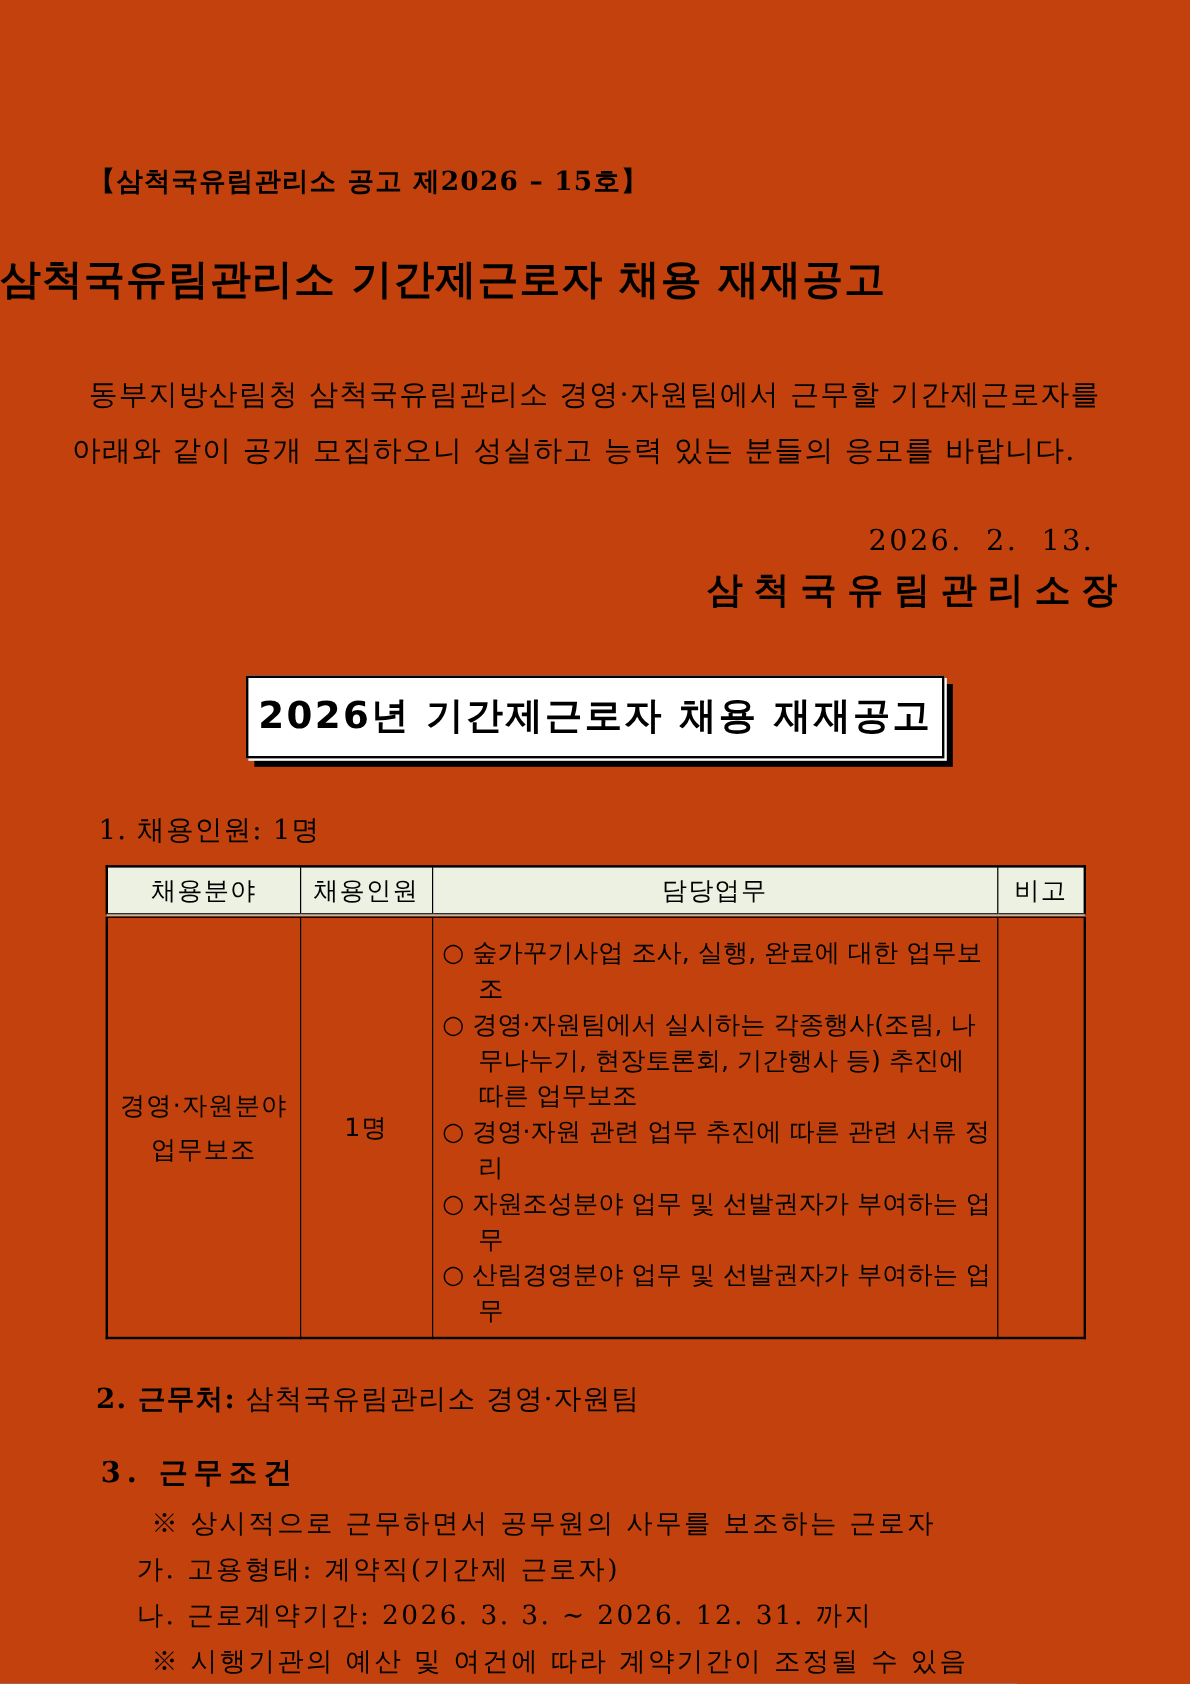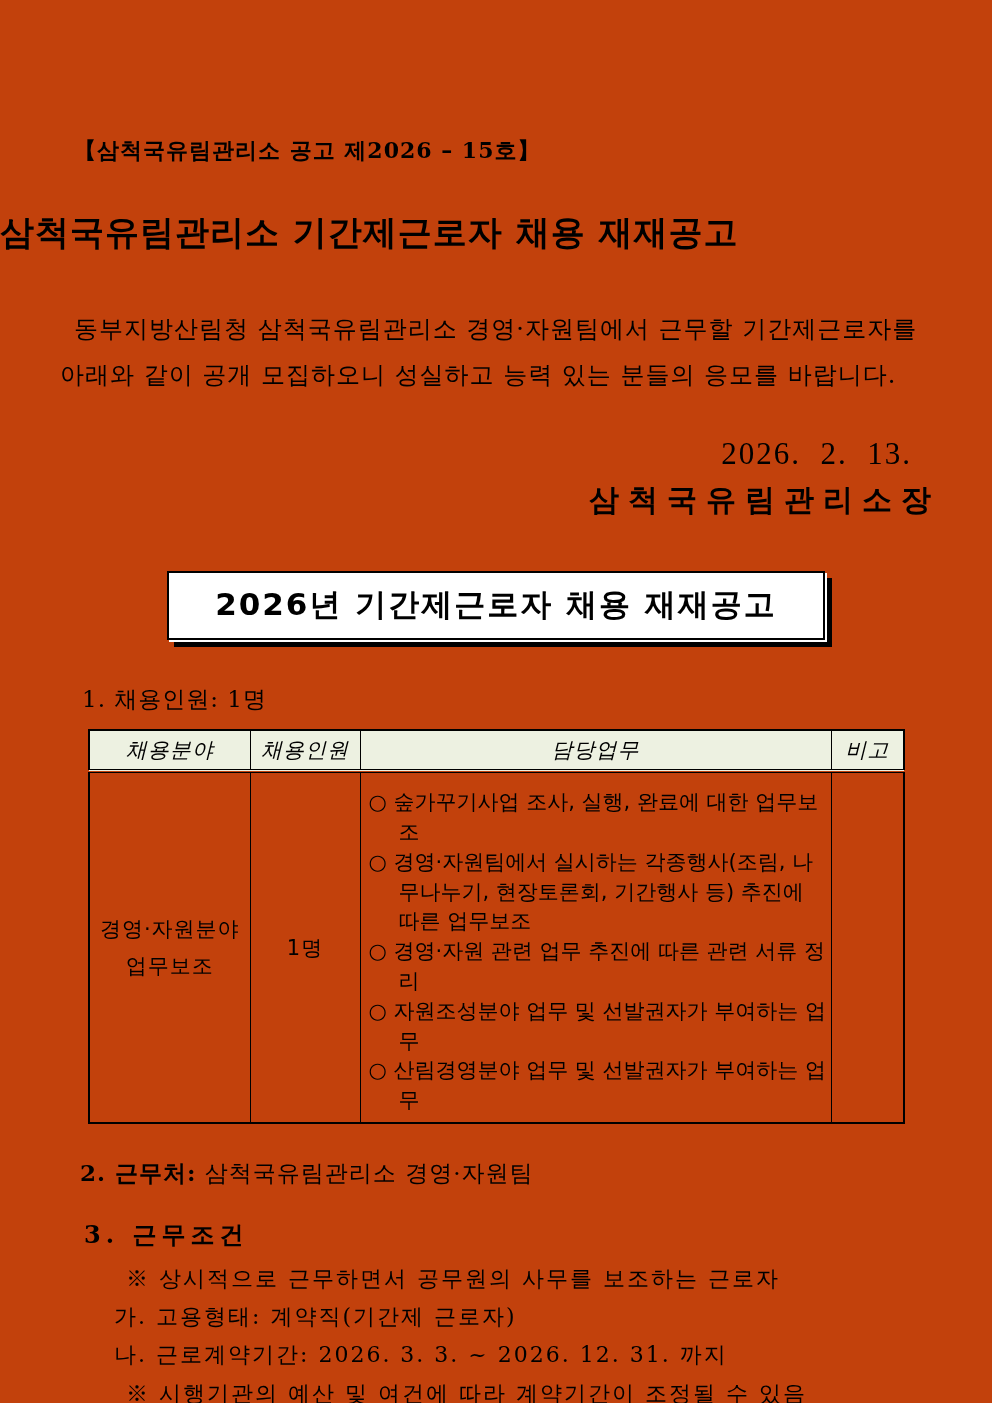--- a/index.html
+++ b/index.html
@@ -30,34 +30,33 @@
   .intro {
     margin: 50px 56px 0 60px;
     font-size: 24px;
     line-height: 1.92;
     letter-spacing: 1px;
   }
   .intro .line1 { text-indent: 14px; }
   .signoff-date {
     margin: 38px 80px 0 2px;
     text-align: right;
-    font-size: 31px;
+    font-size: 24px;
     white-space: pre;
     letter-spacing: 2px;
-    font-family: Liberation Serif, serif;
   }
   .signoff-signer {
     margin: 8px 52px 16px 0;
     text-align: right;
     font-size: 30px;
     font-weight: 600;
     letter-spacing: 9px;
   }
   .notice-box {
-    width: 658px;
+    width: 582px;
     margin: 50px auto 0 auto;
     border: 2px solid #000;
     box-shadow: 2px 2px 0 #fff, 7px 7px 0 #000;
     background: #fff;
     text-align: center;
     padding: 11px 0 12px 0;
     font-family: "DejaVu Sans", sans-serif;
     font-weight: bold;
     font-size: 31px;
     letter-spacing: 2px;
@@ -76,21 +75,20 @@
     font-size: 21px;
     table-layout: fixed;
   }
   table.recruit th {
     border: 1px solid #000;
     border-bottom: 4px double #000;
     background: #edf1e1;
     height: 41px;
     font-weight: normal;
     letter-spacing: 1px;
-    font-style: italic;
   }
   table.recruit td {
     border: 1px solid #000;
     height: 186px;
     vertical-align: middle;
   }
   .col-field { width: 161px; }
   .col-count { width: 110px; }
   .col-duties { width: 471px; }
   .col-note  { width: 73px; }

